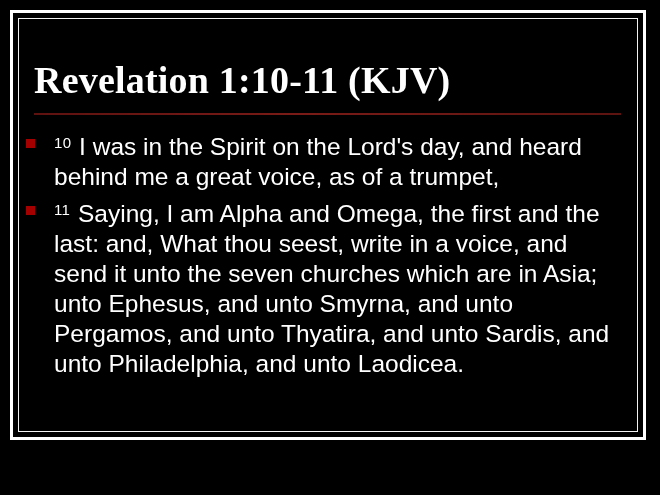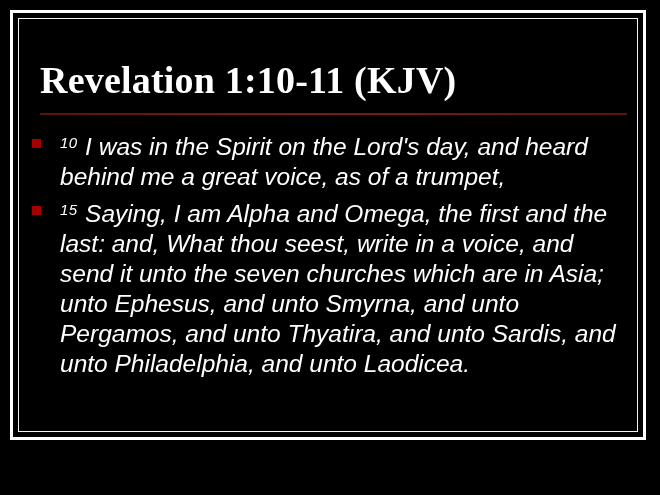--- a/index.html
+++ b/index.html
@@ -32,21 +32,21 @@
     left: 18px;
     top: 18px;
     width: 620px;
     height: 414px;
     border: 1px solid #f2f2f2;
     box-sizing: border-box;
     pointer-events: none;
   }
   .content {
     position: absolute;
-    left: 28px;
+    left: 22px;
     top: 26px;
     width: 600px;
     height: 398px;
   }
   .slide-title {
     font-family: "Liberation Serif", serif;
     font-weight: bold;
     font-size: 38px;
     line-height: 44px;
     color: #ffffff;
@@ -66,21 +66,20 @@
     padding: 13px 0 0 0;
     list-style: none;
   }
   .bullet-item {
     position: relative;
     margin: 0 0 3px 0;
     padding-left: 32px;
     color: #ffffff;
     font-size: 24.5px;
     line-height: 30px;
-    font-style: italic;
   }
   .bullet-marker {
     position: absolute;
     left: 4px;
     top: 11px;
     width: 9px;
     height: 9px;
     background: #a40000;
   }
   .verse-num {
@@ -110,19 +109,19 @@
     <ul class="body-list">
 
       <li class="bullet-item">
         <span class="bullet-marker"></span>
         <sup class="verse-num">10</sup>
         <span class="verse-text">I was in the Spirit on the Lord's day, and heard behind me a great voice, as of a trumpet,</span>
       </li>
 
       <li class="bullet-item">
         <span class="bullet-marker"></span>
-        <sup class="verse-num">15</sup>
+        <sup class="verse-num">11</sup>
         <span class="verse-text">Saying, I am Alpha and Omega, the first and the last: and, What thou seest, write in a voice, and send it unto the seven churches which are in Asia; unto Ephesus, and unto Smyrna, and unto Pergamos, and unto Thyatira, and unto Sardis, and unto Philadelphia, and unto Laodicea.</span>
       </li>
 
     </ul>
   </div>
 </div>
 
 </body></html>

